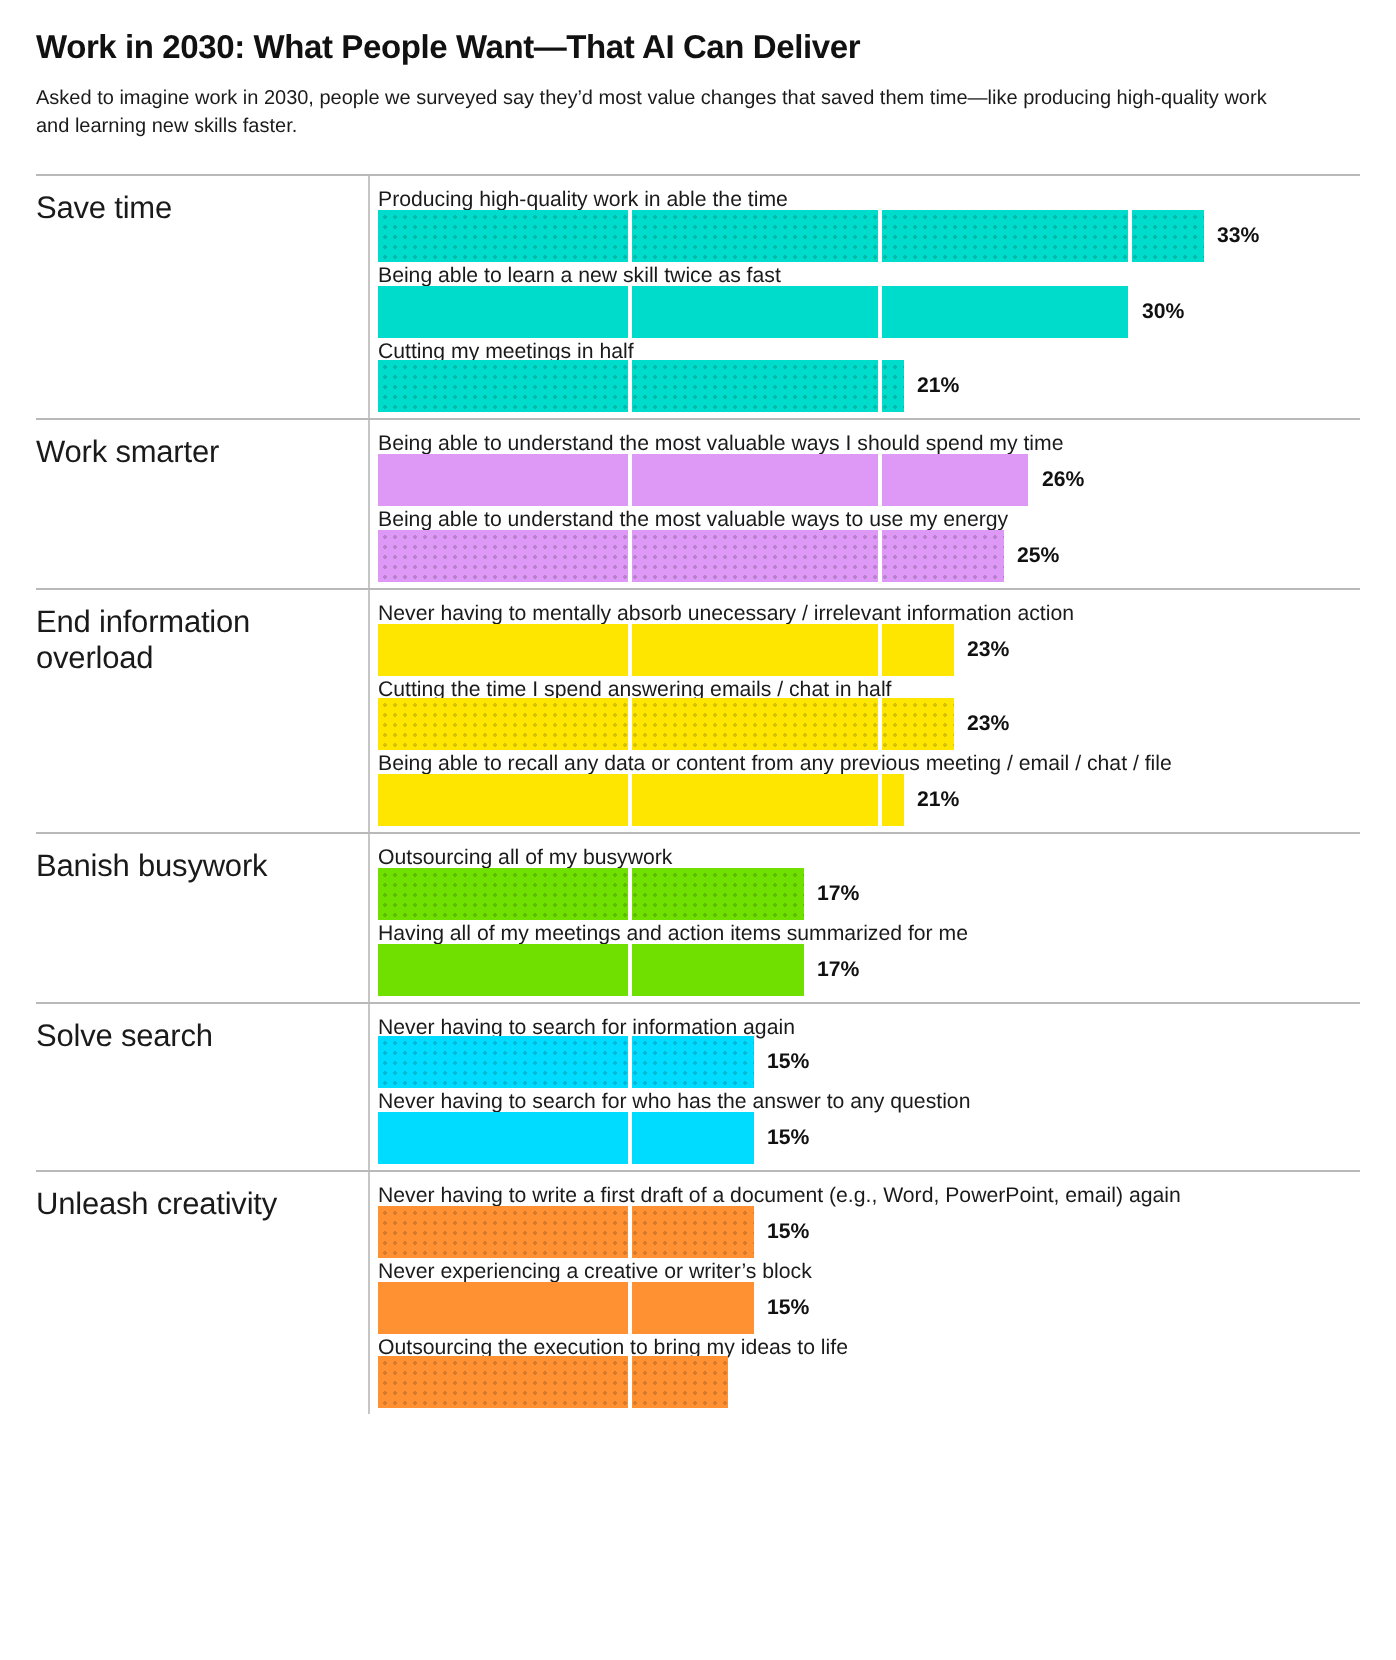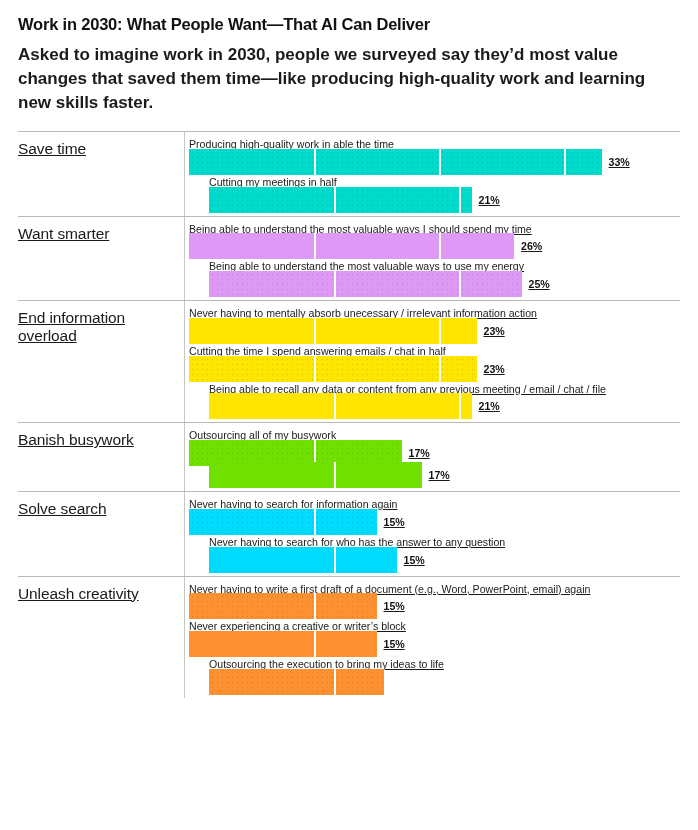--- a/index.html
+++ b/index.html
@@ -19,37 +19,36 @@
   .header { padding-top: 8px; }
   .title {
     font-size: 16.5px;
     font-weight: bold;
     color: #111111;
     letter-spacing: -0.2px;
     margin: 0 0 8px 0;
     line-height: 1.25;
   }
   .subtitle {
-    font-size: 17px;
+    font-size: 10px;
     line-height: 1.42;
     color: #1b1b1b;
     margin: 0;
     max-width: 630px;
-    font-weight: 700;
+    font-weight: 400;
   }
 
   
   .chart { margin-top: 16px; }
 
   .section {
     position: relative;
     border-top: 1px solid #b9b9b9;
     display: flex;
     align-items: stretch;
-    text-decoration: underline;
   }
   .section:last-child { border-bottom: none; }
 
   .cat-label {
     width: 166px;
     flex: 0 0 166px;
     padding-top: 8px;
     padding-right: 8px;
     font-size: 15.5px;
     font-weight: 400;
@@ -60,21 +59,21 @@
 
   .rows {
     flex: 1 1 auto;
     border-left: 1px solid #c6c6c6;
     padding-left: 4px;
     padding-top: 6px;
     padding-bottom: 6px;
   }
 
   .row { margin-bottom: 6px; }
-  .row:last-child { margin-bottom: 2px; margin-left: 20px; }
+  .row:last-child { margin-bottom: 2px; }
 
   .row-label {
     font-size: 10.6px;
     color: #1a1a1a;
     line-height: 1.3;
     margin-bottom: 2px;
     white-space: nowrap;
   }
 
   .bar-line {
@@ -131,33 +130,43 @@
             <div class="bar-line">
               <div class="bar textured" style="width: 412.5px; background: rgb(0, 220, 204);">
                 <span class="sep" style="left: 125px;"></span>
                 <span class="sep" style="left: 250px;"></span>
                 <span class="sep" style="left: 375px;"></span>
               </div>
               <div class="bar-value">33%</div>
             </div>
           </div>
           <div class="row">
+            <div class="row-label">Being able to learn a new skill twice as fast</div>
+            <div class="bar-line">
+              <div class="bar" style="width: 375px; background: rgb(0, 220, 204);">
+                <span class="sep" style="left: 125px;"></span>
+                <span class="sep" style="left: 250px;"></span>
+              </div>
+              <div class="bar-value">30%</div>
+            </div>
+          </div>
+          <div class="row">
             <div class="row-label">Cutting my meetings in half</div>
             <div class="bar-line">
               <div class="bar textured" style="width: 262.5px; background: rgb(0, 220, 204);">
                 <span class="sep" style="left: 125px;"></span>
                 <span class="sep" style="left: 250px;"></span>
               </div>
               <div class="bar-value">21%</div>
             </div>
           </div>
         </div>
       </div>
       <div class="section">
-        <div class="cat-label">Want smarter</div>
+        <div class="cat-label">Work smarter</div>
         <div class="rows">
           <div class="row">
             <div class="row-label">Being able to understand the most valuable ways I should spend my time</div>
             <div class="bar-line">
               <div class="bar" style="width: 325px; background: rgb(221, 153, 245);">
                 <span class="sep" style="left: 125px;"></span>
                 <span class="sep" style="left: 250px;"></span>
               </div>
               <div class="bar-value">26%</div>
             </div>
@@ -215,20 +224,21 @@
           <div class="row">
             <div class="row-label">Outsourcing all of my busywork</div>
             <div class="bar-line">
               <div class="bar textured" style="width: 212.5px; background: rgb(112, 224, 0);">
                 <span class="sep" style="left: 125px;"></span>
               </div>
               <div class="bar-value">17%</div>
             </div>
           </div>
           <div class="row">
+            <div class="row-label">Having all of my meetings and action items summarized for me</div>
             <div class="bar-line">
               <div class="bar" style="width: 212.5px; background: rgb(112, 224, 0);">
                 <span class="sep" style="left: 125px;"></span>
               </div>
               <div class="bar-value">17%</div>
             </div>
           </div>
         </div>
       </div>
       <div class="section">

